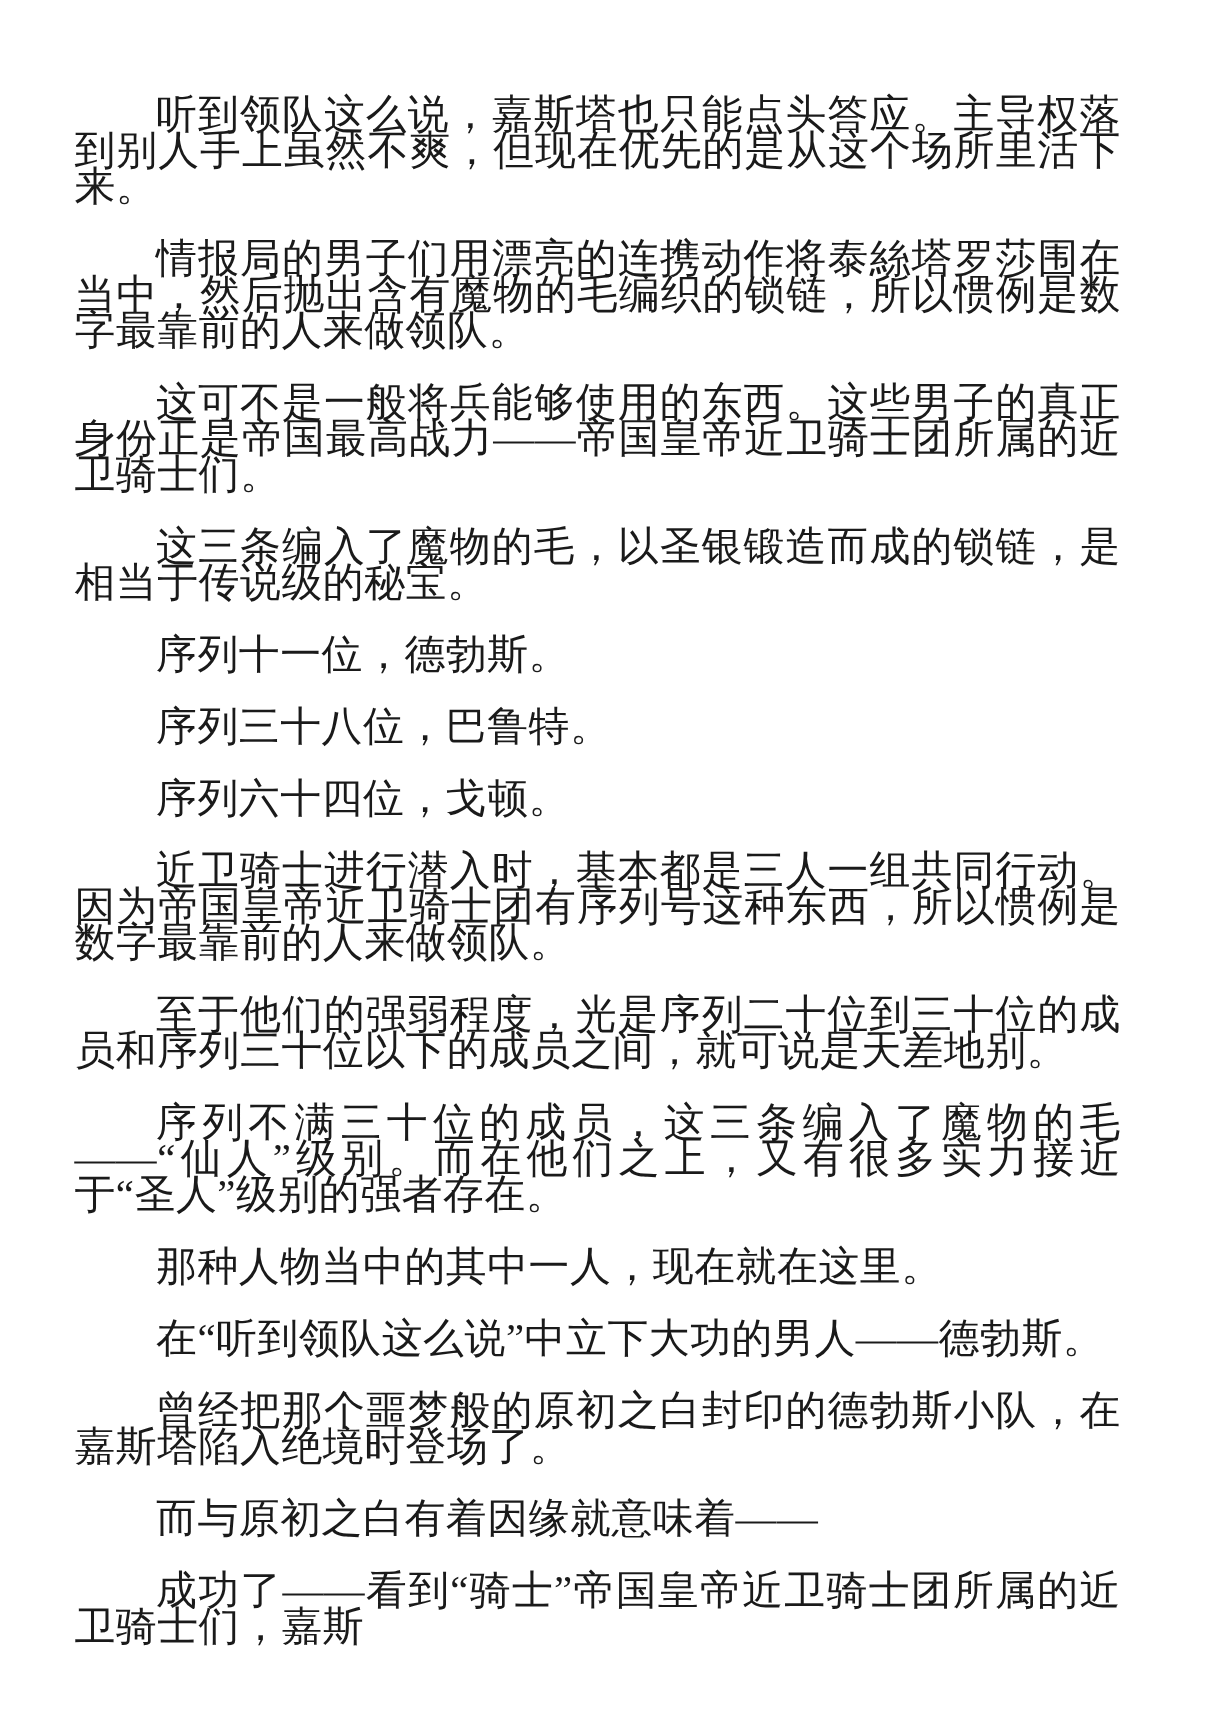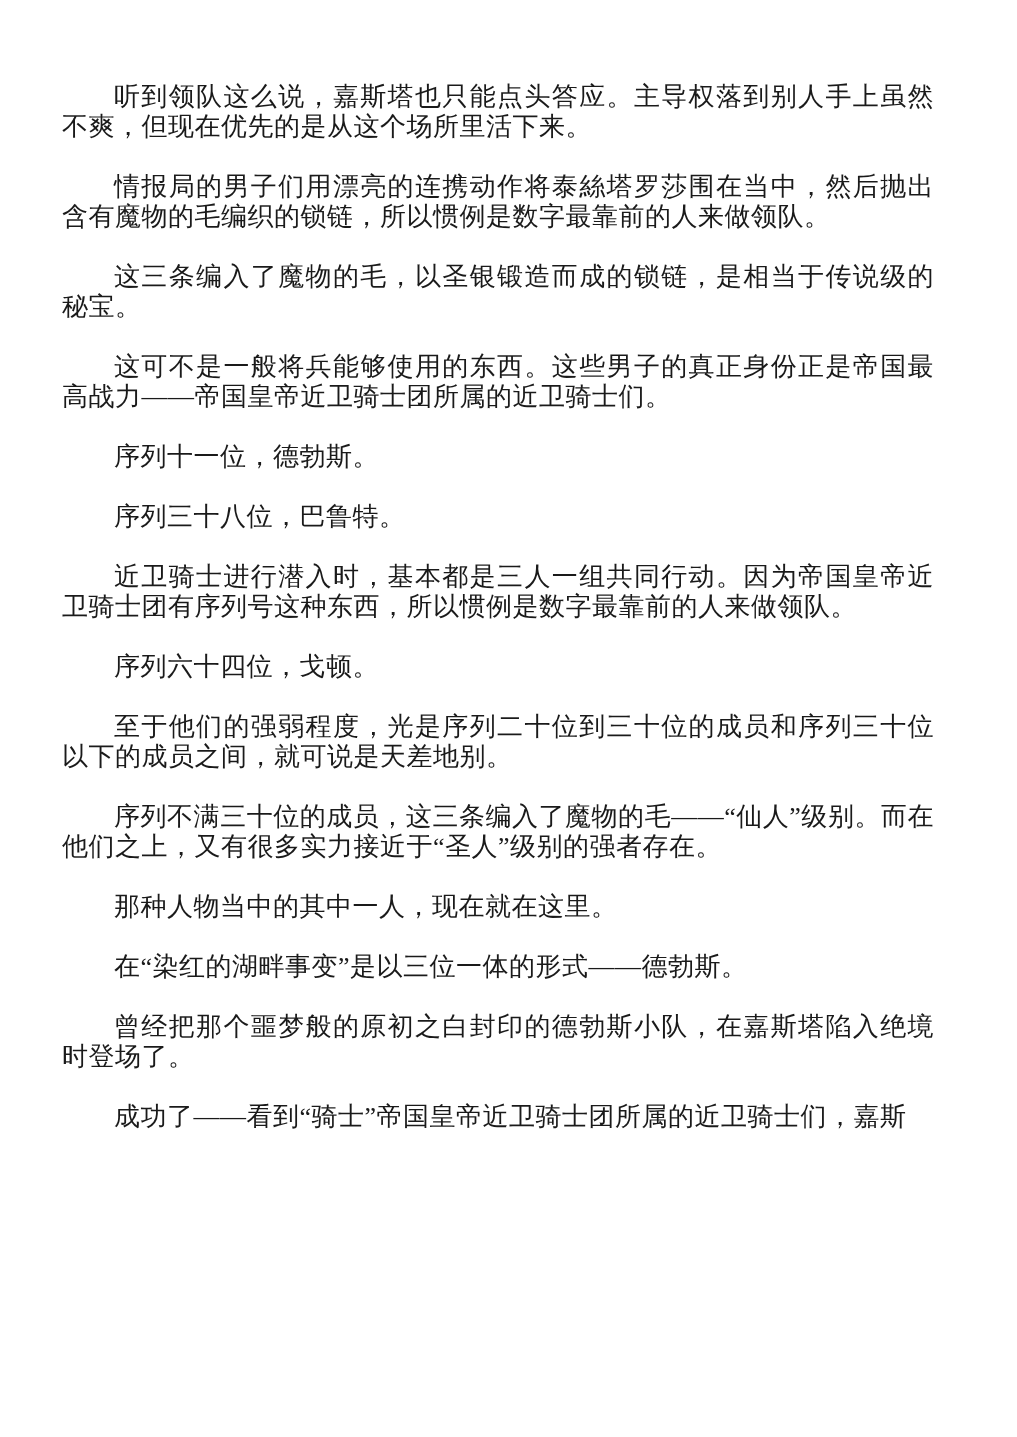--- a/index.html
+++ b/index.html
@@ -16,39 +16,40 @@
   }
   .page {
     box-sizing: border-box;
     width: 1017px;
     height: 1437px;
     padding: 82px 83px 0 62px;
     background: #ffffff;
   }
   .page p {
     margin: 0 0 30px 0;
-    font-size: 26px;
+    font-size: 34px;
     line-height: 30px;
     text-indent: 2em;
     text-align: justify;
     word-break: break-all;
     letter-spacing: 0.5px;
   }
 </style>
 </head>
 <body>
 
 <div class="page">
     <p>听到领队这么说，嘉斯塔也只能点头答应。主导权落到别人手上虽然不爽，但现在优先的是从这个场所里活下来。</p>
     <p>情报局的男子们用漂亮的连携动作将泰絲塔罗莎围在当中，然后抛出含有魔物的毛编织的锁链，所以惯例是数字最靠前的人来做领队。</p>
+    <p>这可不是一般将兵能够使用的东西。这些男子的真正身份正是帝国最高战力——帝国皇帝近卫骑士团所属的近卫骑士们。</p>
     <p>这三条编入了魔物的毛，以圣银锻造而成的锁链，是相当于传说级的秘宝。</p>
-    <p>这可不是一般将兵能够使用的东西。这些男子的真正身份正是帝国最高战力——帝国皇帝近卫骑士团所属的近卫骑士们。</p>
     <p>序列十一位，德勃斯。</p>
     <p>序列三十八位，巴鲁特。</p>
+    <p>序列六十四位，戈顿。</p>
     <p>近卫骑士进行潜入时，基本都是三人一组共同行动。因为帝国皇帝近卫骑士团有序列号这种东西，所以惯例是数字最靠前的人来做领队。</p>
-    <p>序列六十四位，戈顿。</p>
     <p>至于他们的强弱程度，光是序列二十位到三十位的成员和序列三十位以下的成员之间，就可说是天差地别。</p>
     <p>序列不满三十位的成员，这三条编入了魔物的毛——“仙人”级别。而在他们之上，又有很多实力接近于“圣人”级别的强者存在。</p>
     <p>那种人物当中的其中一人，现在就在这里。</p>
-    <p>在“染红的湖畔事变”是以三位一体的形式——德勃斯。</p>
+    <p>在“听到领队这么说”中立下大功的男人——德勃斯。</p>
     <p>曾经把那个噩梦般的原初之白封印的德勃斯小队，在嘉斯塔陷入绝境时登场了。</p>
+    <p>而与原初之白有着因缘就意味着——</p>
     <p>成功了——看到“骑士”帝国皇帝近卫骑士团所属的近卫骑士们，嘉斯</p>
   </div>
 
 </body></html>

